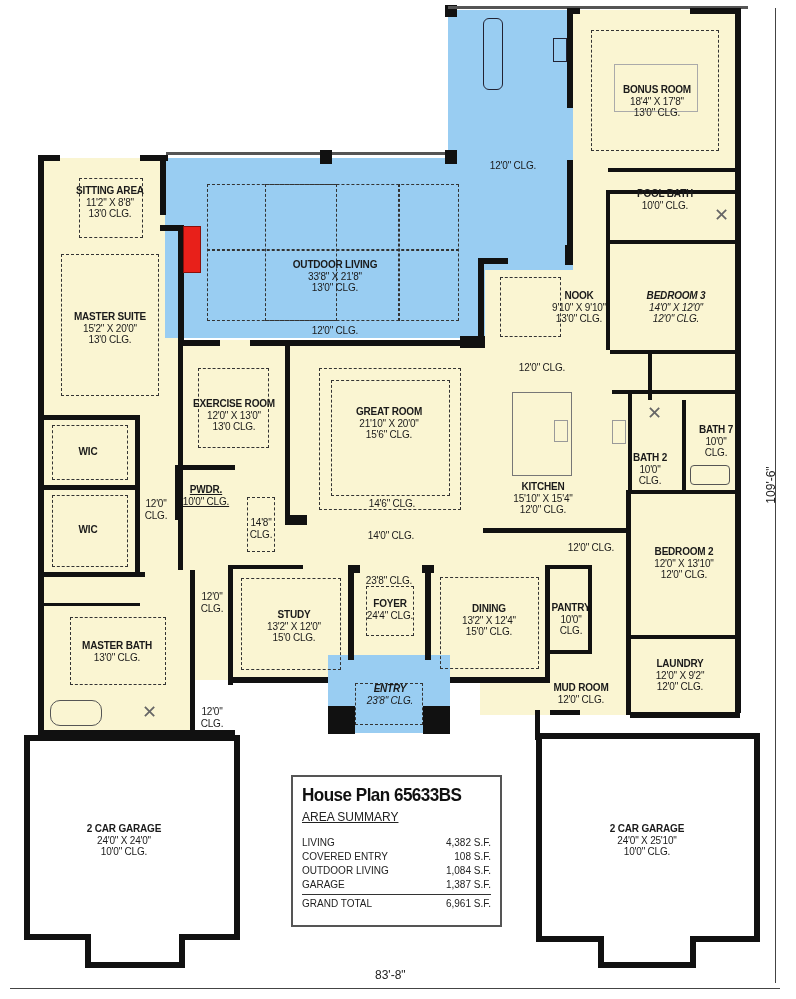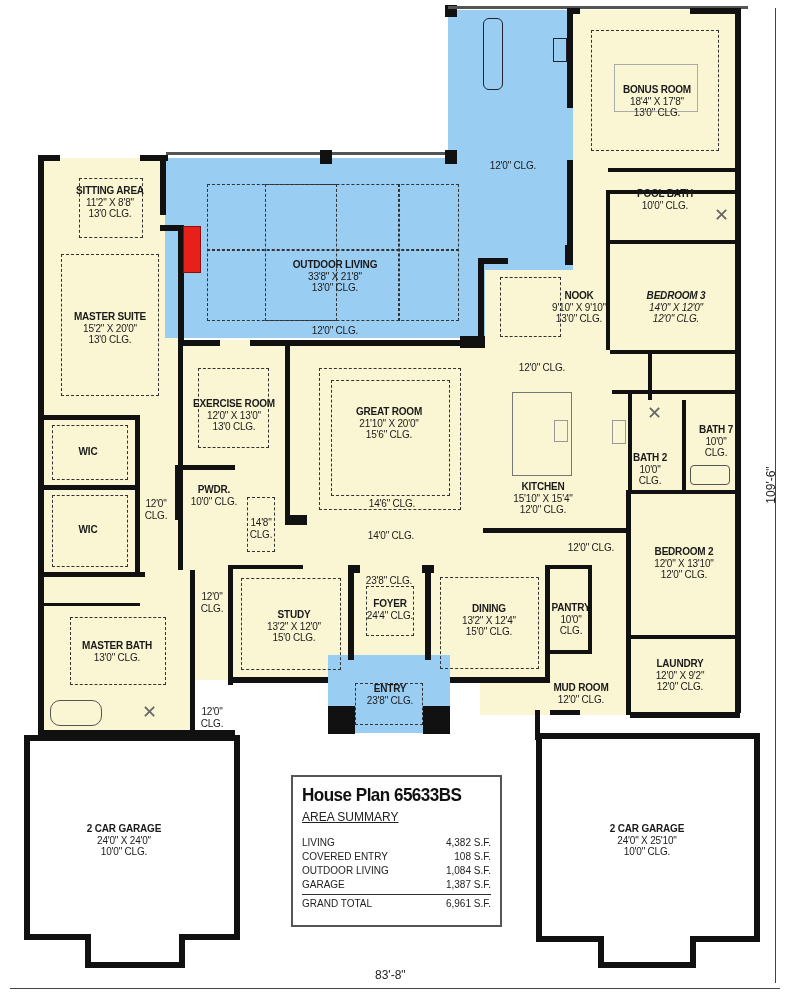--- a/index.html
+++ b/index.html
@@ -256,21 +256,21 @@
   <div class="lbl" style="left:88px;top:446px;">
     <span class="nm">WIC</span>
   </div>
   <div class="lbl" style="left:88px;top:524px;">
     <span class="nm">WIC</span>
   </div>
   <div class="lbl" style="left:156px;top:498px;">
     <span class="sub">12'0"</span>
     <span class="sub">CLG.</span>
   </div>
-  <div class="lbl" style="left:214px;top:484px;">
+  <div class="lbl" style="left:206px;top:484px;text-decoration:underline;">
     <span class="nm">PWDR.</span>
     <span class="sub">10'0" CLG.</span>
   </div>
   <div class="lbl" style="left:261px;top:517px;">
     <span class="sub">14'8"</span>
     <span class="sub">CLG.</span>
   </div>
   <div class="lbl" style="left:212px;top:591px;">
     <span class="sub">12'0"</span>
     <span class="sub">CLG.</span>
@@ -288,21 +288,21 @@
     <span class="sub">13'2" X 12'0"</span>
     <span class="sub">15'0 CLG.</span>
   </div>
   <div class="lbl" style="left:389px;top:575px;">
     <span class="sub">23'8" CLG.</span>
   </div>
   <div class="lbl" style="left:390px;top:598px;">
     <span class="nm">FOYER</span>
     <span class="sub">24'4" CLG.</span>
   </div>
-  <div class="lbl" style="left:390px;top:683px;">
+  <div class="lbl" style="left:390px;top:683px;font-style:italic;">
     <span class="nm">ENTRY</span>
     <span class="sub">23'8" CLG.</span>
   </div>
   <div class="lbl" style="left:489px;top:603px;">
     <span class="nm">DINING</span>
     <span class="sub">13'2" X 12'4"</span>
     <span class="sub">15'0" CLG.</span>
   </div>
   <div class="lbl" style="left:591px;top:542px;">
     <span class="sub">12'0" CLG.</span>

